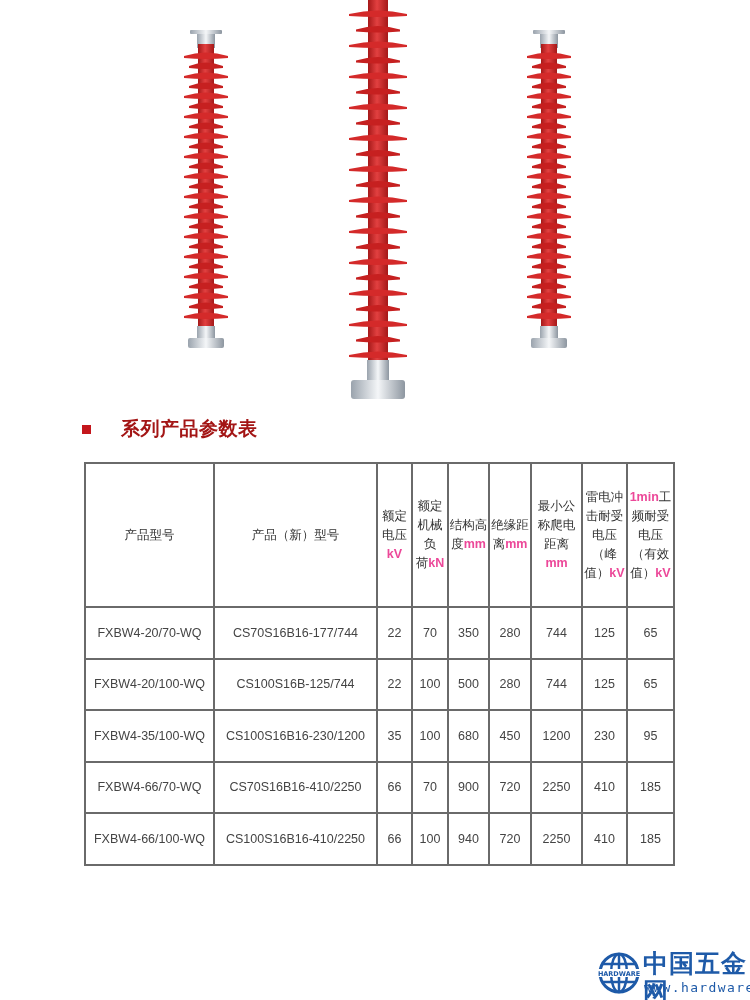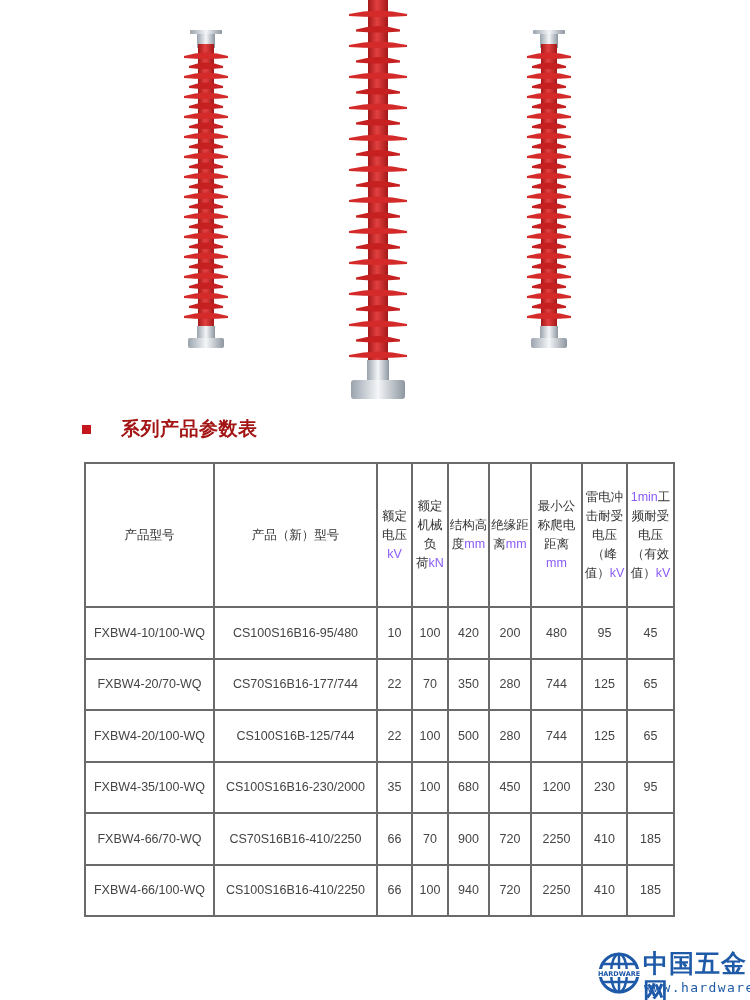--- a/index.html
+++ b/index.html
@@ -11,21 +11,21 @@
   .section-title { position: absolute; left: 82px; top: 415px; height: 28px;
                    display: flex; align-items: center; }
   .section-title .bullet { width: 9px; height: 9px; background: #c4161c; margin-right: 6px; }
   .section-title .text { color: #a31515; font-size: 19px; font-weight: bold; letter-spacing: 0.5px; margin-left: 24px; }
 
   table.params { position: absolute; left: 84px; top: 462px; border-collapse: collapse;
                  font-family: "Liberation Sans", "DejaVu Sans", sans-serif; color: #444; }
   table.params td, table.params th { border: 2px solid #6a6a6a; text-align: center;
                  font-weight: normal; padding: 0; font-size: 12.5px; }
   table.params th { font-size: 12.5px; line-height: 19px; color: #333; }
-  table.params th .unit { color: #8b5cf6; }
+  table.params th .unit { color: #ec4899; font-weight: bold; }
   table.params tr.data td { height: 49.5px; }
   table.params tr.head th { height: 142px; }
 
   .watermark { position: absolute; left: 598px; top: 950px; width: 170px; height: 46px; }
   .watermark .globe { position: absolute; left: 0; top: 2px; width: 42px; height: 42px; }
   .watermark .cn { position: absolute; left: 45px; top: 0px; font-size: 25px; font-weight: bold;
                    color: #1e5aa8; letter-spacing: 1px; line-height: 28px; }
   .watermark .url { position: absolute; left: 46px; top: 30px; font-size: 13px; color: #1e5aa8;
                     font-family: "DejaVu Sans Mono", monospace; letter-spacing: 1.4px; }
 </style>
@@ -194,31 +194,20 @@
     <th>
       <span>雷电冲</span><br><span>击耐受</span><br><span>电压</span><br><span>（峰</span><br><span>值）</span><span class="unit">kV</span>
     </th>
     <th>
       <span class="unit">1min</span><span>工</span><br><span>频耐受</span><br><span>电压</span><br><span>（有效</span><br><span>值）</span><span class="unit">kV</span>
     </th>
   </tr>
   </tbody>
     <tbody id="rows">
       <tr class="data">
-        <td>FXBW4-10/100-WQ</td>
-        <td>CS100S16B16-95/480</td>
-        <td>10</td>
-        <td>100</td>
-        <td>420</td>
-        <td>200</td>
-        <td>480</td>
-        <td>95</td>
-        <td>45</td>
-      </tr>
-      <tr class="data">
         <td>FXBW4-20/70-WQ</td>
         <td>CS70S16B16-177/744</td>
         <td>22</td>
         <td>70</td>
         <td>350</td>
         <td>280</td>
         <td>744</td>
         <td>125</td>
         <td>65</td>
       </tr>
@@ -228,21 +217,21 @@
         <td>22</td>
         <td>100</td>
         <td>500</td>
         <td>280</td>
         <td>744</td>
         <td>125</td>
         <td>65</td>
       </tr>
       <tr class="data">
         <td>FXBW4-35/100-WQ</td>
-        <td>CS100S16B16-230/2000</td>
+        <td>CS100S16B16-230/1200</td>
         <td>35</td>
         <td>100</td>
         <td>680</td>
         <td>450</td>
         <td>1200</td>
         <td>230</td>
         <td>95</td>
       </tr>
       <tr class="data">
         <td>FXBW4-66/70-WQ</td>

